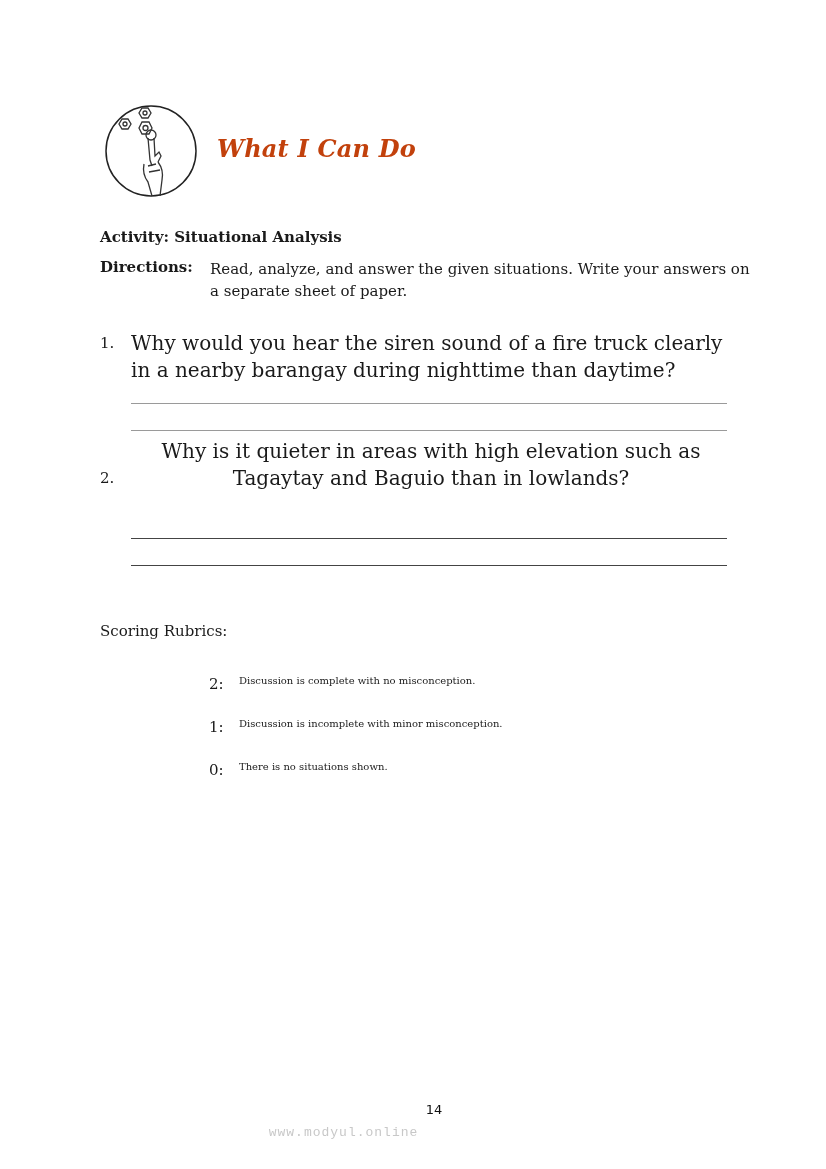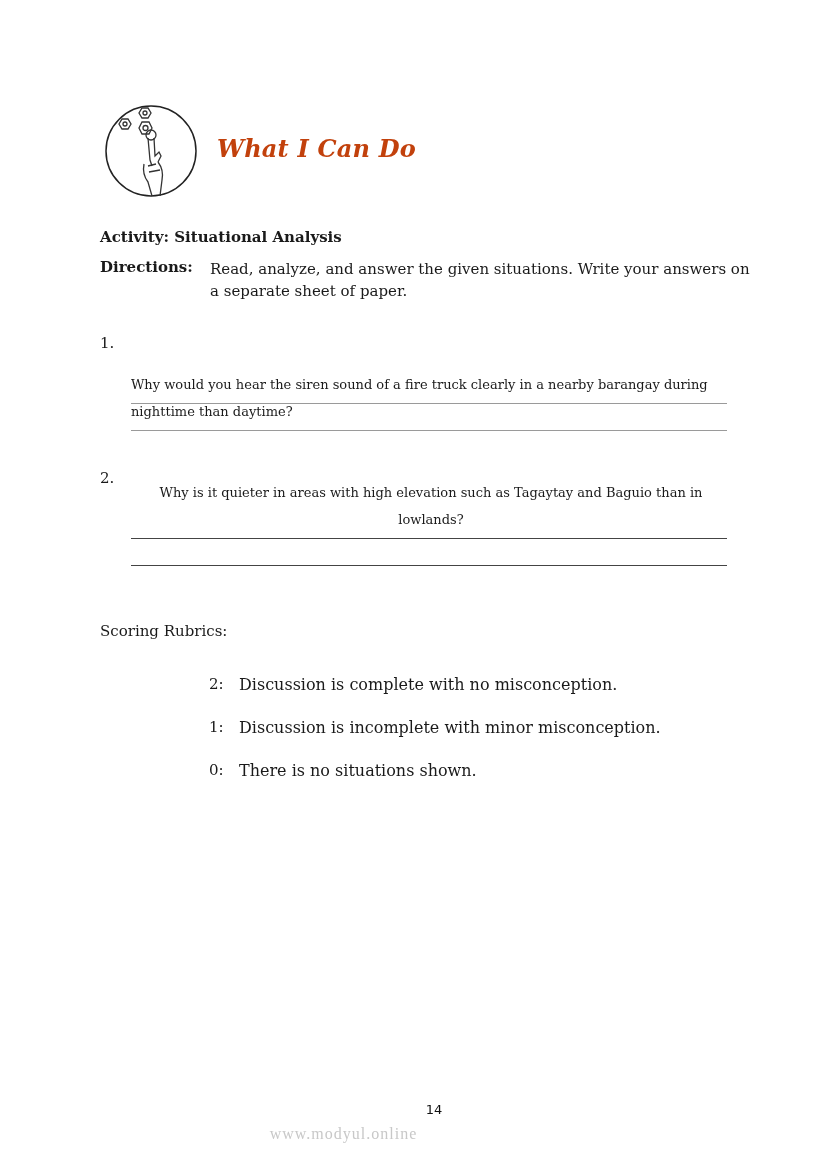--- a/index.html
+++ b/index.html
@@ -6,30 +6,30 @@
     body { width: 826px; height: 1169px; position: relative; overflow: hidden;
       font-family: "DejaVu Serif", serif; color: #1a1a1a; }
     .abs { position: absolute; }
     .icon-wrap { left: 104px; top: 104px; width: 94px; height: 94px; }
     .section-title { left: 217px; top: 134px; font-family: "DejaVu Serif", serif;
       font-weight: bold; font-style: italic; font-size: 24px; color: #c2410c; letter-spacing: 0.2px; }
     .activity { left: 100px; top: 228px; font-weight: bold; font-size: 15px; }
     .dir-label { left: 100px; top: 258px; font-weight: bold; font-size: 15px; }
     .dir-text { left: 194px; top: 258px; width: 545px; font-size: 15px; line-height: 22px; margin-left: 16px; }
     .q-num { font-size: 15px; }
-    .q-text { font-size: 13px; line-height: 27px; width: 600px; margin-top: 41px; }
+    .q-text { font-size: 20px; line-height: 27px; width: 600px; }
     .line { height: 0; border-top: 1px solid #9a9a9a; width: 596px; left: 131px; }
     .line.dark { border-top: 1px solid #444; }
     .rubric-title { left: 100px; top: 622px; font-size: 15px; }
     .rubric-score { font-size: 15px; left: 209px; }
-    .rubric-desc { font-size: 16px; left: 239px; }
+    .rubric-desc { font-size: 10px; left: 239px; }
     .page-num { left: 0; width: 826px; top: 1102px; text-align: center;
       font-family: "DejaVu Sans", sans-serif; font-size: 13px; color: #111; margin-left: 21px; }
     .watermark { left: 0; width: 687px; top: 1125px; text-align: center;
-      font-family: Liberation Serif, serif; font-size: 16px; color: #c8c8c8; letter-spacing: 1px; }
+      font-family: Liberation Mono, monospace; font-size: 13px; color: #c8c8c8; letter-spacing: 1px; }
   </style>
 </head>
 <body>
 
 <div class="abs icon-wrap">
   <svg width="94" height="94" viewBox="0 0 94 94">
     <circle cx="47" cy="47" r="45" fill="none" stroke="#222" stroke-width="1.5"></circle>
     <g fill="none" stroke="#333" stroke-width="1.3">
       <polygon points="38,4 44,4 47,9 44,14 38,14 35,9"></polygon>
       <circle cx="41" cy="9" r="2"></circle>

